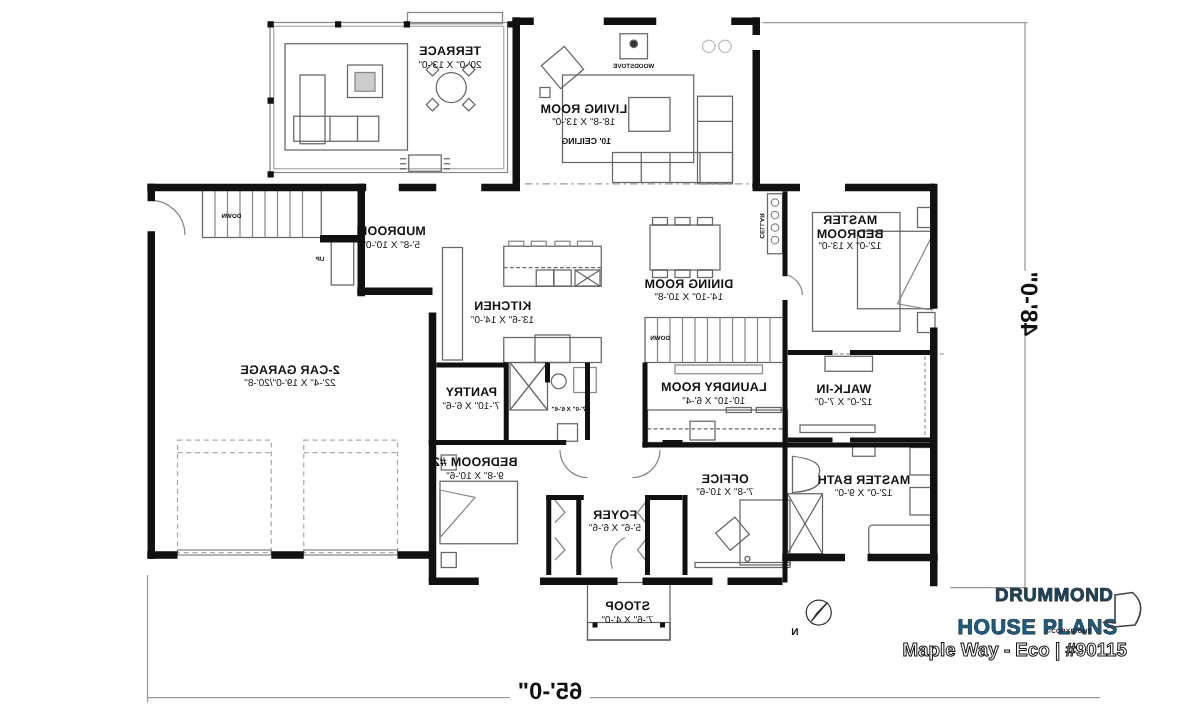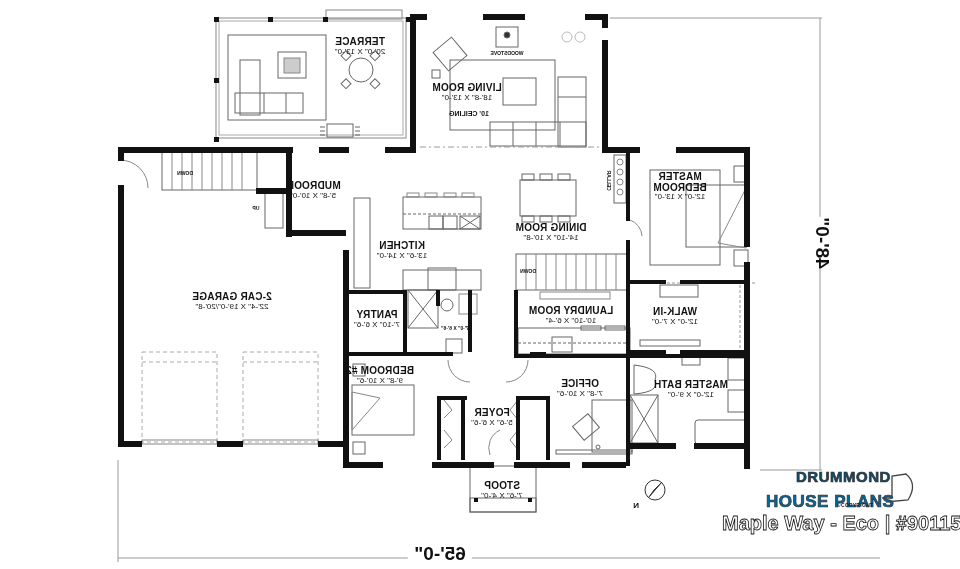--- a/index.html
+++ b/index.html
@@ -8,21 +8,21 @@
     .lbl { position: absolute; text-align: center; transform: translateX(-50%) scaleX(-1); white-space: nowrap; color: #111; line-height: 1.05; }
     .lbl .n { font-weight: bold; font-size: 10px; letter-spacing: 0.2px; display: block; }
     .lbl .d { font-size: 8px; display: block; }
     .small { font-size: 5px; font-weight: bold; }
     .dim { position: absolute; font-weight: bold; font-size: 19px; color: #111; background: #fff; padding: 0 6px; transform: translateX(-50%) scaleX(-1); }
     .dimv { position: absolute; font-weight: bold; font-size: 19px; color: #111; background: #fff; padding: 4px 0; transform: translate(-50%, -50%) rotate(90deg) scaleX(-1); }
     .brand { position: absolute; left: 726px; top: 468px; width: 200px; }
     .brand .b1 { position: absolute; left: 70px; top: 0px; font-size: 15px; letter-spacing: 0.5px; color: #0c4a6e; -webkit-text-stroke: 0.7px #333; font-weight: bold; }
     .brand .b2 { position: absolute; left: 40px; top: 24px; font-size: 17px; letter-spacing: 0.5px; color: #0369a1; -webkit-text-stroke: 0.7px #333; font-weight: bold; }
     .brand .b3 { position: absolute; left: 111px; top: 34px; font-size: 5px; font-weight: bold; color: #222; letter-spacing: 0.3px; }
-    .brand .b4 { position: absolute; left: -4px; top: 44px; font-size: 20px; font-weight: bold; color: #fff; -webkit-text-stroke: 0.8px #111; white-space: nowrap; }
+    .brand .b4 { position: absolute; left: -4px; top: 44px; font-size: 15px; font-weight: bold; color: #fff; -webkit-text-stroke: 0.8px #111; white-space: nowrap; }
     .brand-logo { position: absolute; left: 878px; top: 470px; }
   </style>
 </head>
 <body>
 
 <svg id="plan" viewBox="0 0 960 569" xmlns="http://www.w3.org/2000/svg">
   <g fill="none" stroke="#666" stroke-width="1">
 
     <g>
       <rect x="216" y="18" width="190" height="120" stroke="#888"></rect>

